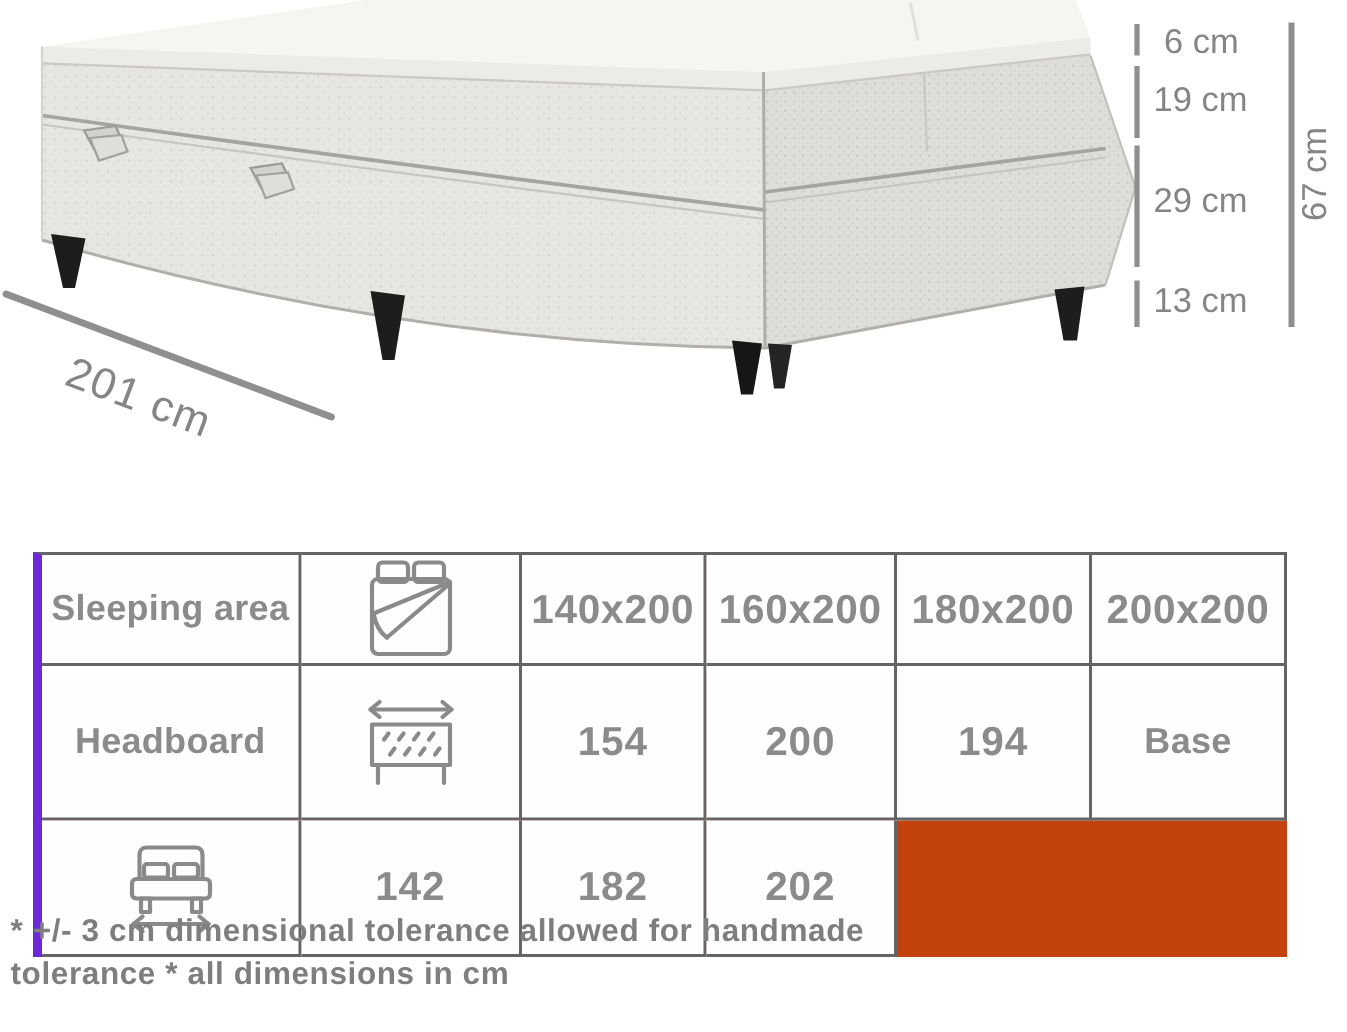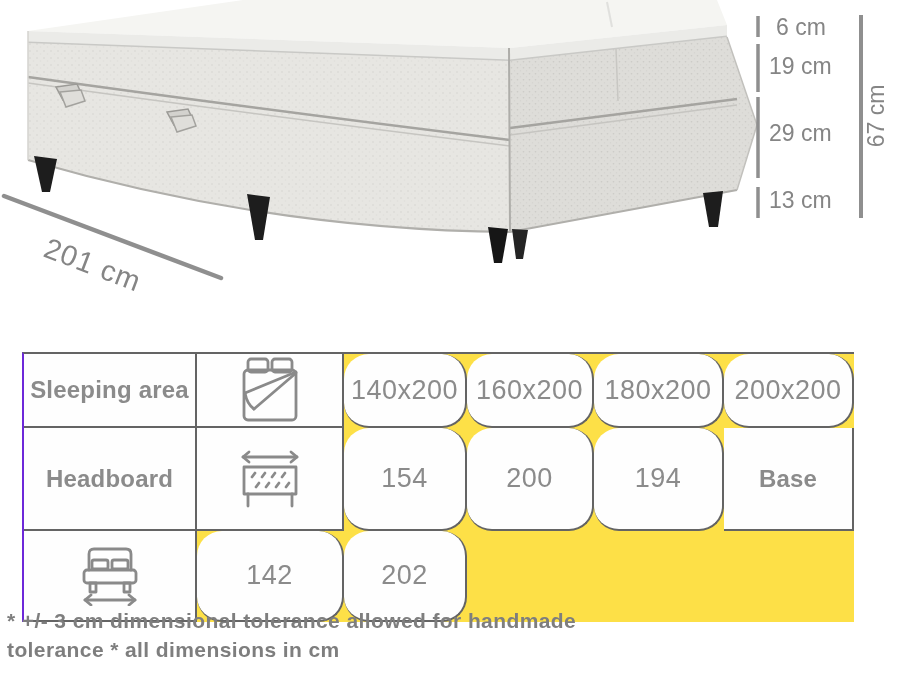--- a/index.html
+++ b/index.html
@@ -9,33 +9,33 @@
   }
   .scene{position:relative;width:898px;height:688px;}
   .bed-svg{position:absolute;left:0;top:0;}
   .ann-svg{position:absolute;left:0;top:0;}
   .ann-svg text{font-family:"Liberation Sans",sans-serif;fill:#858585;font-size:23px;}
   .ann-svg .dim-line{stroke:#8f8f8f;stroke-width:3.5;fill:none;}
   .ann-svg .long-line{stroke:#8f8f8f;stroke-width:4;fill:none;}
   .ann-svg .diag-line{stroke:#8f8f8f;stroke-width:4.5;stroke-linecap:round;fill:none;}
   .ann-svg .big{font-size:29px;letter-spacing:1px;}
   .size-table{
-    position:absolute;left:22px;top:352px;background:#fde047;
+    position:absolute;left:22px;top:368px;background:#c2410c;
     display:grid;
     grid-template-columns:173px 147px 123px 127px 130px 130px;
     grid-template-rows:74px 103px 91px;
-    border-top:2px solid #646464;border-left:2px solid #6d28d9;
+    border-top:2px solid #646464;border-left:6px solid #6d28d9;
   }
   .cell{
     border-right:2px solid #646464;border-bottom:2px solid #646464;
     display:flex;align-items:center;justify-content:center;
     color:#8b8b8b;background:#fefefe;
   }
   .row-label{font-size:24px;font-weight:700;letter-spacing:0.2px;}
-  .value-cell{font-size:27px;font-weight:400;letter-spacing:0.5px;border-radius:25px;}
+  .value-cell{font-size:27px;font-weight:700;letter-spacing:0.5px;}
   .tbl-icon{stroke:#8a8a8a;fill:none;stroke-width:2.8;stroke-linecap:round;stroke-linejoin:round;}
   .footnote{
     position:absolute;left:7px;top:606px;
     font-size:21px;font-weight:700;color:#7e7e7e;
     letter-spacing:0.4px;line-height:29px;
   }
 </style>
 </head>
 <body>
 
@@ -160,20 +160,21 @@
         <rect x="31" y="14" width="16" height="9" rx="2"></rect>
         <rect x="3" y="24" width="52" height="13" rx="3"></rect>
         <rect x="9" y="37" width="6" height="9"></rect>
         <rect x="43" y="37" width="6" height="9"></rect>
         <path d="M4,54 L54,54"></path>
         <path d="M10,49 L4,54 L10,59"></path>
         <path d="M48,49 L54,54 L48,59"></path>
       </svg>
     </div>
     <div class="cell value-cell">142</div>
+    <div class="cell value-cell">182</div>
     <div class="cell value-cell">202</div>
   </div>
 
   <div class="footnote">
     <div>* +/- 3 cm dimensional tolerance allowed for handmade</div>
     <div>tolerance * all dimensions in cm</div>
   </div>
 
 </div>
 

